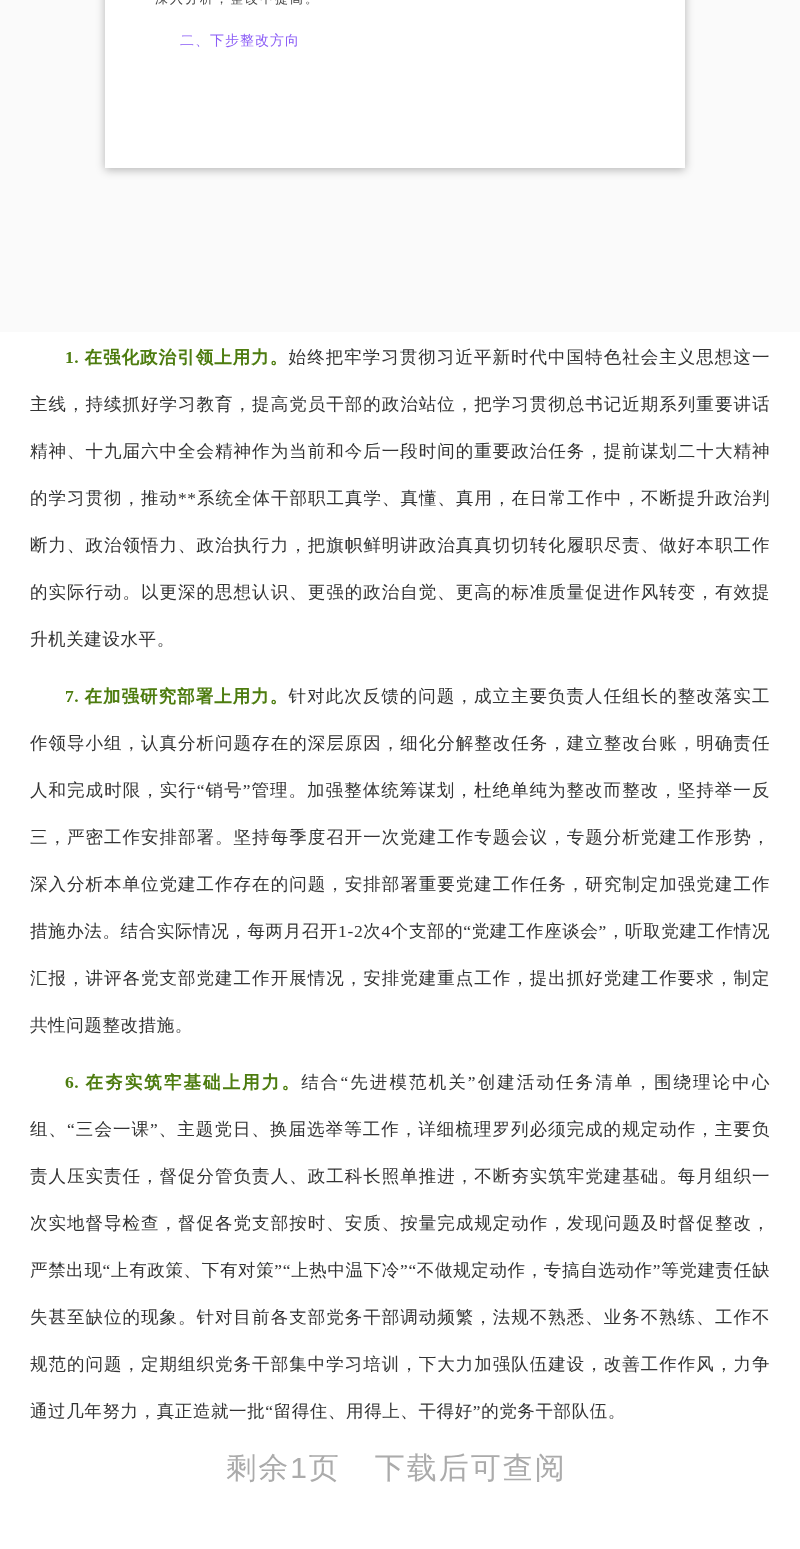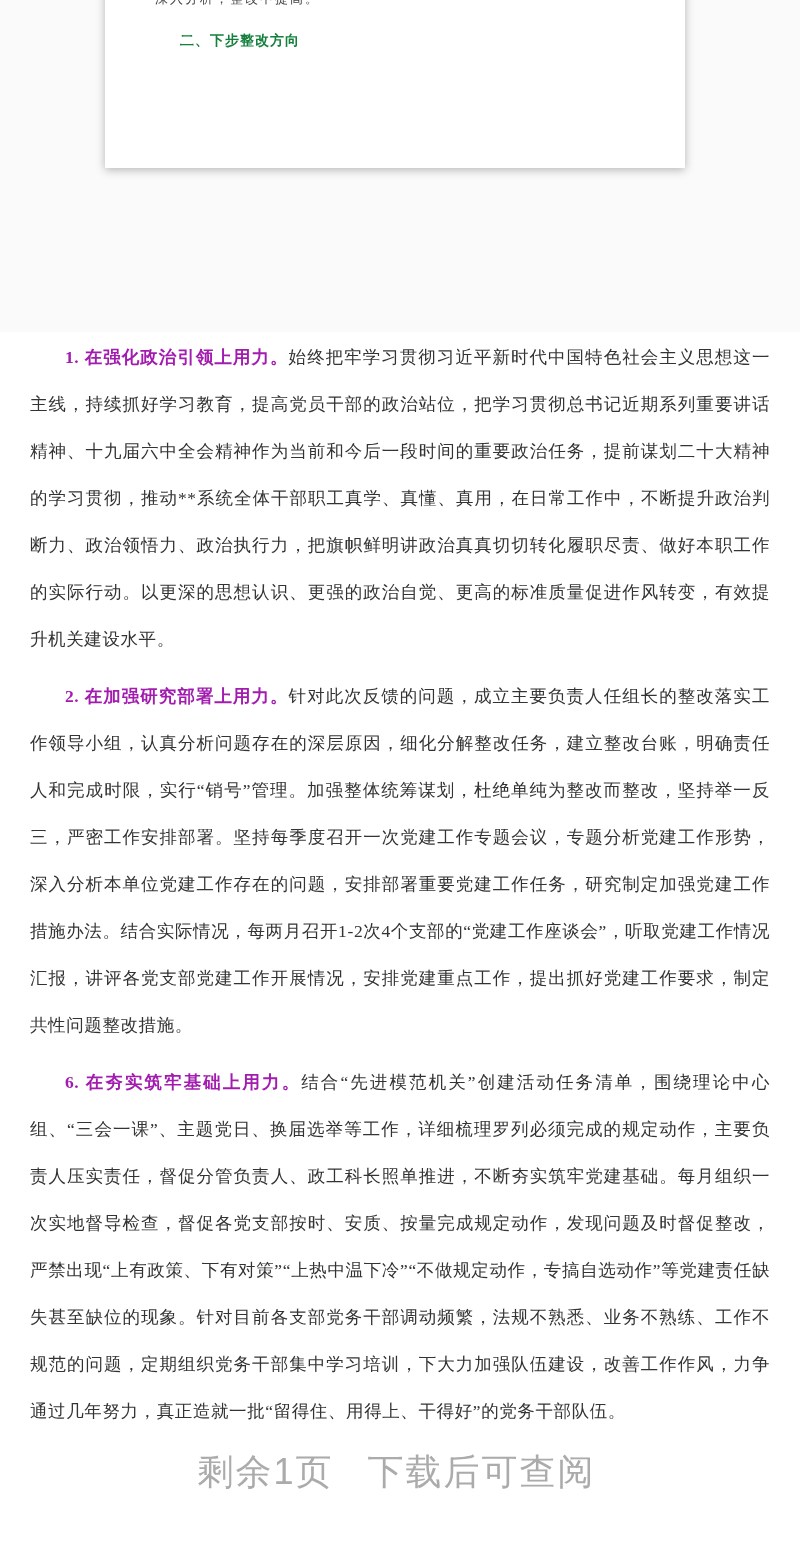--- a/index.html
+++ b/index.html
@@ -40,72 +40,72 @@
     font-size: 13px;
     color: #444;
     letter-spacing: 2px;
     white-space: nowrap;
   }
   .prev-heading {
     position: absolute;
     left: 75px;
     top: 66px;
     font-size: 14px;
-    font-weight: bold;
-    color: #15803d;
+    font-weight: normal;
+    color: #8b5cf6;
     letter-spacing: 1px;
     white-space: nowrap;
   }
   
   .doc-body {
     position: absolute;
     left: 30px;
     top: 334px;
     width: 740px;
     color: #333333;
     font-size: 17.5px;
     line-height: 47px;
     text-align: justify;
     letter-spacing: 0.6px;
   }
   .doc-body p {
     margin: 0 0 10px 0;
     text-indent: 2em;
   }
   .doc-body p b {
-    color: #a21caf;
+    color: #4d7c0f;
   }
   
   .remaining-notice {
     position: absolute;
     left: 0;
     top: 1448px;
     width: 793px;
     text-align: center;
     color: #ababab;
-    font-size: 36px;
+    font-size: 30px;
     letter-spacing: 2px;
     font-family: "Liberation Sans", "DejaVu Sans", sans-serif;
   }
   .remaining-notice .gap {
     display: inline-block;
     width: 34px;
   }
 </style>
 </head>
 <body>
 
 <div class="top-band"></div>
 
 <div class="prev-page-card">
   <div class="prev-clipped-line">深入分析，整改中提高。</div>
   <div class="prev-heading">二、下步整改方向</div>
 </div>
 
 <div class="doc-body">
   <p><b>1. 在强化政治引领上用力。</b><span>始终把牢学习贯彻习近平新时代中国特色社会主义思想这一主线，持续抓好学习教育，提高党员干部的政治站位，把学习贯彻总书记近期系列重要讲话精神、十九届六中全会精神作为当前和今后一段时间的重要政治任务，提前谋划二十大精神的学习贯彻，推动**系统全体干部职工真学、真懂、真用，在日常工作中，不断提升政治判断力、政治领悟力、政治执行力，把旗帜鲜明讲政治真真切切转化履职尽责、做好本职工作的实际行动。以更深的思想认识、更强的政治自觉、更高的标准质量促进作风转变，有效提升机关建设水平。</span></p>
-  <p><b>2. 在加强研究部署上用力。</b><span>针对此次反馈的问题，成立主要负责人任组长的整改落实工作领导小组，认真分析问题存在的深层原因，细化分解整改任务，建立整改台账，明确责任人和完成时限，实行“销号”管理。加强整体统筹谋划，杜绝单纯为整改而整改，坚持举一反三，严密工作安排部署。坚持每季度召开一次党建工作专题会议，专题分析党建工作形势，深入分析本单位党建工作存在的问题，安排部署重要党建工作任务，研究制定加强党建工作措施办法。结合实际情况，每两月召开1-2次4个支部的“党建工作座谈会”，听取党建工作情况汇报，讲评各党支部党建工作开展情况，安排党建重点工作，提出抓好党建工作要求，制定共性问题整改措施。</span></p>
+  <p><b>7. 在加强研究部署上用力。</b><span>针对此次反馈的问题，成立主要负责人任组长的整改落实工作领导小组，认真分析问题存在的深层原因，细化分解整改任务，建立整改台账，明确责任人和完成时限，实行“销号”管理。加强整体统筹谋划，杜绝单纯为整改而整改，坚持举一反三，严密工作安排部署。坚持每季度召开一次党建工作专题会议，专题分析党建工作形势，深入分析本单位党建工作存在的问题，安排部署重要党建工作任务，研究制定加强党建工作措施办法。结合实际情况，每两月召开1-2次4个支部的“党建工作座谈会”，听取党建工作情况汇报，讲评各党支部党建工作开展情况，安排党建重点工作，提出抓好党建工作要求，制定共性问题整改措施。</span></p>
   <p><b>6. 在夯实筑牢基础上用力。</b><span>结合“先进模范机关”创建活动任务清单，围绕理论中心组、“三会一课”、主题党日、换届选举等工作，详细梳理罗列必须完成的规定动作，主要负责人压实责任，督促分管负责人、政工科长照单推进，不断夯实筑牢党建基础。每月组织一次实地督导检查，督促各党支部按时、安质、按量完成规定动作，发现问题及时督促整改，严禁出现“上有政策、下有对策”“上热中温下冷”“不做规定动作，专搞自选动作”等党建责任缺失甚至缺位的现象。针对目前各支部党务干部调动频繁，法规不熟悉、业务不熟练、工作不规范的问题，定期组织党务干部集中学习培训，下大力加强队伍建设，改善工作作风，力争通过几年努力，真正造就一批“留得住、用得上、干得好”的党务干部队伍。</span></p>
 </div>
 
 <div class="remaining-notice">
   <span>剩余1页</span><span class="gap"></span><span>下载后可查阅</span>
 </div>
 
 </body></html>

